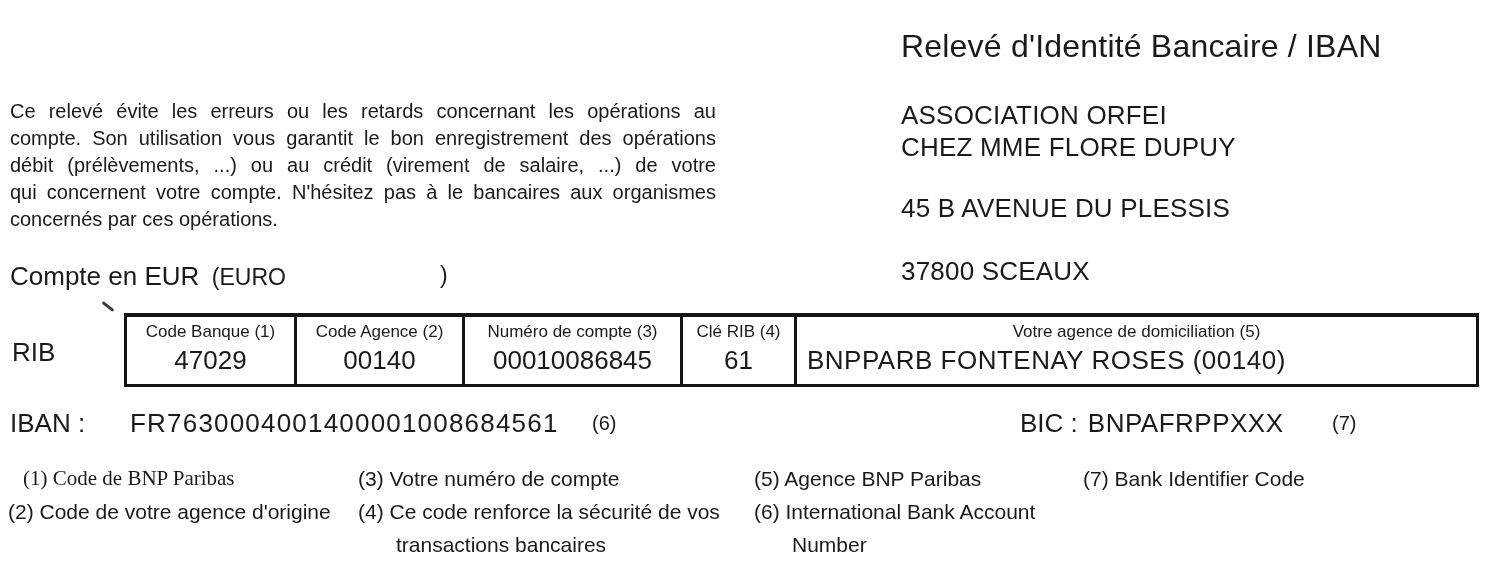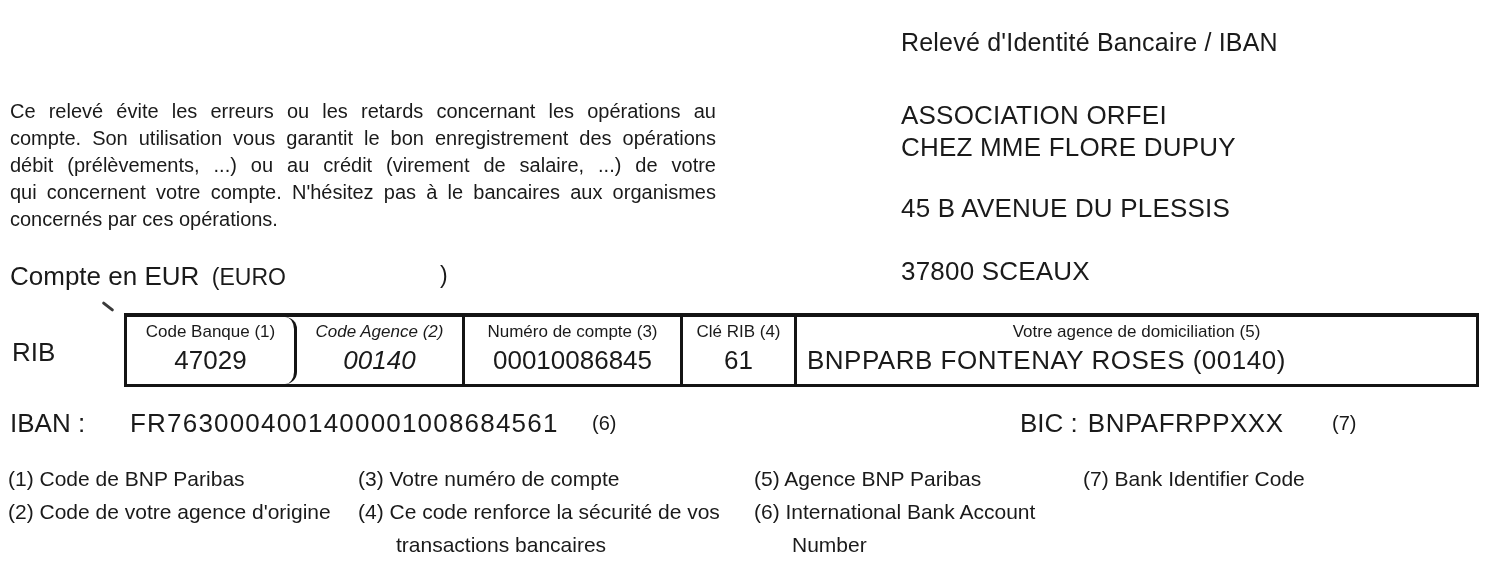--- a/index.html
+++ b/index.html
@@ -15,21 +15,21 @@
     font-family: "Liberation Sans", "DejaVu Sans", sans-serif;
     color: #1a1a1a;
     overflow: hidden;
   }
 
   
   .doc-title {
     position: absolute;
     left: 901px;
     top: 28px;
-    font-size: 25px;
+    font-size: 32px;
     letter-spacing: 0.2px;
     white-space: nowrap;
   }
 
   
   .intro {
     position: absolute;
     left: 10px;
     top: 98px;
     width: 706px;
@@ -106,22 +106,22 @@
   }
   .rib-cell {
     box-sizing: border-box;
     border-right: 3px solid #141414;
     display: flex;
     flex-direction: column;
     align-items: center;
     padding-top: 4px;
   }
   .rib-cell:last-child { border-right: none; }
-  .cell-bank    { width: 170px; border-radius: 12px; }
-  .cell-branch  { width: 168px; font-style: italic; }
+  .cell-bank    { width: 170px; }
+  .cell-branch  { width: 168px; }
   .cell-account { width: 218px; }
   .cell-key     { width: 114px; }
   .cell-agency  { flex: 1; align-items: stretch; }
   .rib-head {
     font-size: 17px;
     line-height: 21px;
     text-align: center;
     white-space: nowrap;
   }
   .rib-value {
@@ -145,21 +145,21 @@
   .bic-group .bic-value { margin-left: 10px; letter-spacing: 0.5px; }
   .bic-ref    { position: absolute; left: 1332px; top: 412px; font-size: 20px; }
 
   
   .legend-item {
     position: absolute;
     font-size: 21px;
     line-height: 33px;
     white-space: nowrap;
   }
-  .leg-1 { left: 8px;    top: 462px; }
+  .leg-1 { left: 23px;    top: 462px; font-family: Liberation Serif, serif; }
   .leg-3 { left: 358px;  top: 462px; }
   .leg-5 { left: 754px;  top: 462px; }
   .leg-7 { left: 1083px; top: 462px; }
   .leg-2 { left: 8px;    top: 495px; }
   .leg-4 {
     left: 358px; top: 495px;
     width: 345px;
     white-space: normal;
     padding-left: 38px;
     text-indent: -38px;

